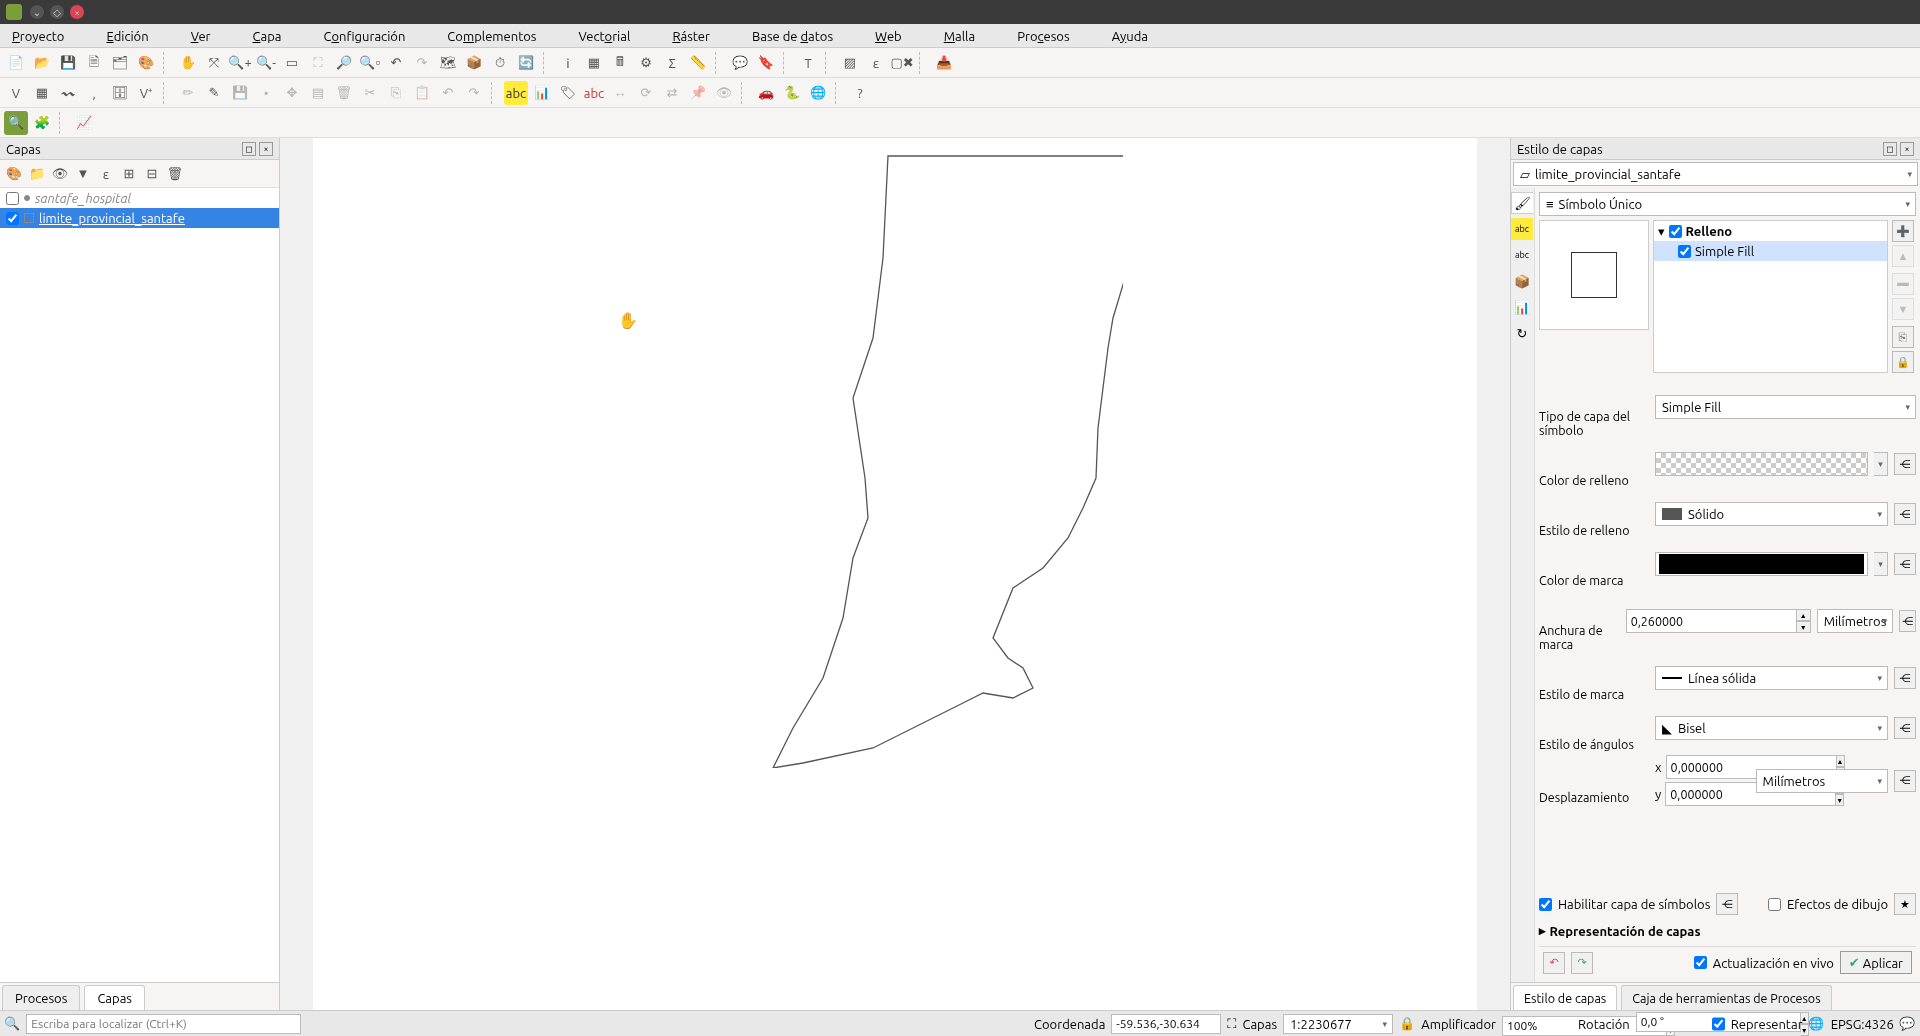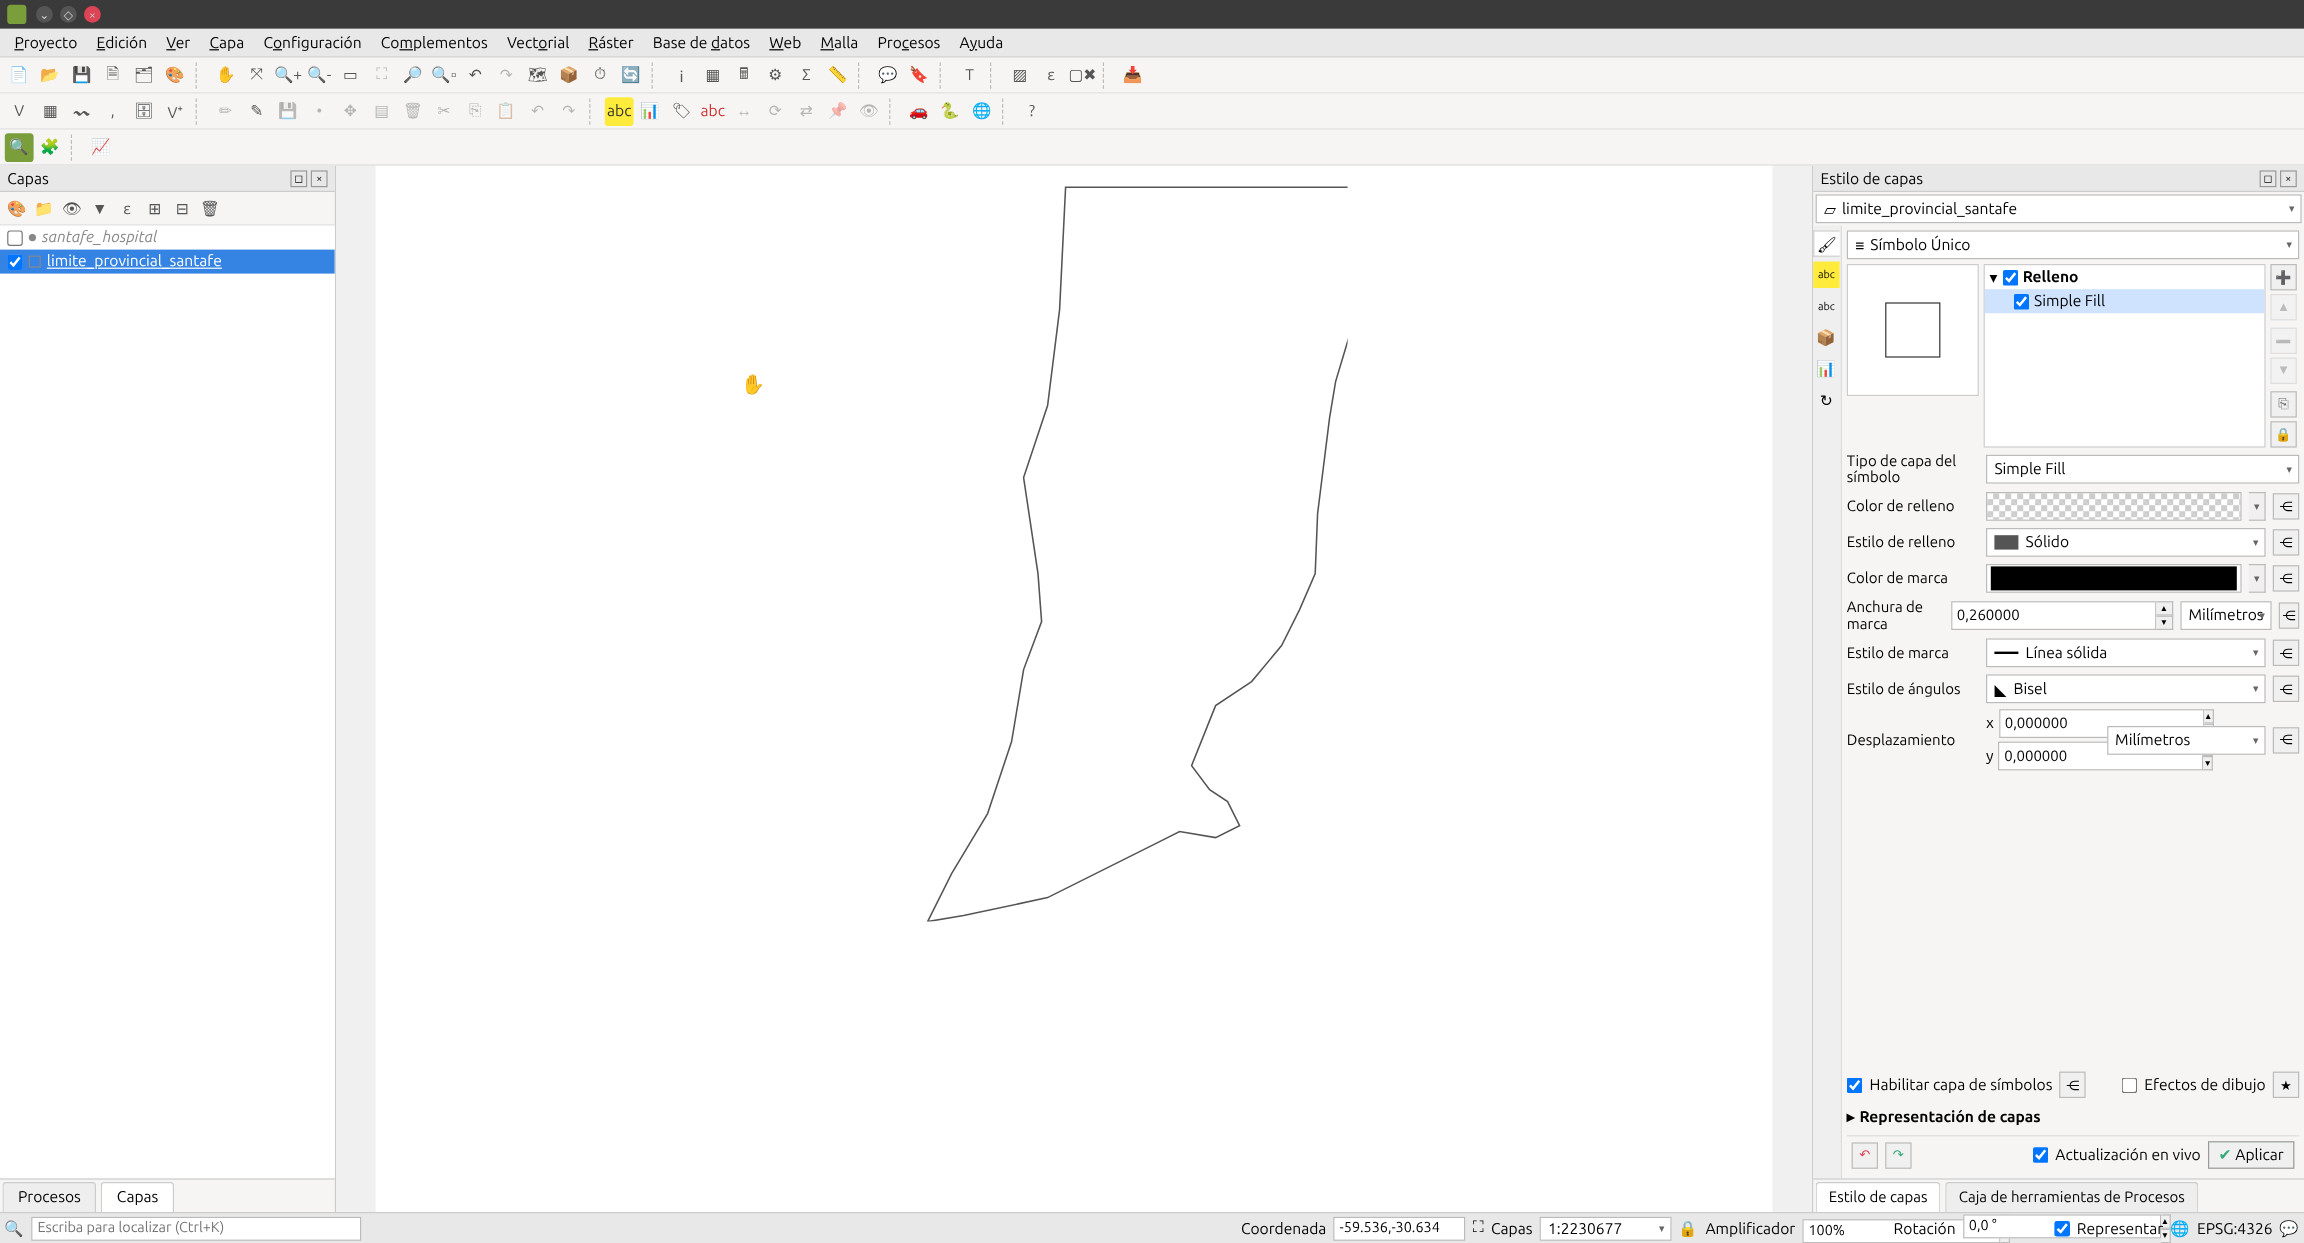--- a/index.html
+++ b/index.html
@@ -7,21 +7,21 @@
 
 
 .titlebar { height: 24px; background: #3a3a3a; color: #ddd; display: flex; align-items: center; padding: 0 6px; }
 .titlebar .qicon { width: 16px; height: 16px; background: #7a9e3a; border-radius: 3px; margin-right: 8px; }
 .titlebar .title { flex: 1; text-align: center; font-size: 13px; }
 .titlebar .winbtns { display: flex; gap: 6px; }
 .titlebar .winbtn { width: 14px; height: 14px; border-radius: 50%; background: #555; display:flex;align-items:center;justify-content:center;color:#ccc;font-size:10px; }
 .titlebar .winbtn.close { background: #d45; }
 
 
-.menubar { height: 24px; background: #e8e8e8; border-bottom: 1px solid #ccc; display: flex; align-items: center; padding: 0 4px; }
+.menubar { height: 24px; background: #e8e8e8; border-bottom: 1px solid #ccc; display: flex; align-items: center; padding: 0 4px; gap: 26px; }
 .menubar .menuitem { padding: 3px 8px; cursor: default; }
 .menubar .menuitem u { text-decoration: underline; }
 
 
 .toolbar-row { min-height: 30px; background: #f6f5f4; border-bottom: 1px solid #ddd; display: flex; align-items: center; padding: 2px 4px; gap: 2px; }
 .tbtn { width: 24px; height: 24px; display: flex; align-items: center; justify-content: center; border-radius: 3px; cursor: default; color: #555; }
 .tbtn.disabled { opacity: 0.4; }
 .tsep { width: 8px; height: 22px; border-left: 1px dashed #bbb; margin: 0 3px; }
 
 
@@ -63,21 +63,21 @@
 .symbol-row { display: flex; gap: 4px; }
 .preview-box { width: 110px; height: 110px; border: 1px solid #ccc; display: flex; align-items: center; justify-content: center; background: #fff; }
 .preview-rect { width: 46px; height: 46px; border: 1px solid #333; background: #fff; }
 .layers-tree-box { flex: 1; border: 1px solid #ccc; background: #fff; }
 .layers-tree-box .trow { display: flex; align-items: center; height: 20px; padding: 0 4px; gap: 4px; }
 .layers-tree-box .trow.sel { background: #cfe3ff; }
 .side-btns { width: 24px; display: flex; flex-direction: column; gap: 3px; }
 .side-btn { width: 22px; height: 22px; border: 1px solid #bbb; background: #f0f0f0; display:flex;align-items:center;justify-content:center;font-size:11px;color:#666; }
 .side-btn.disabled { opacity: 0.4; }
 .prop-row { display: flex; align-items: center; gap: 6px; min-height: 26px; }
-.prop-label { width: 110px; font-size: 12.5px; }
+.prop-label { width: 110px; font-size: 12.5px; margin-top: 32px; }
 .prop-input { flex: 1; height: 24px; border: 1px solid #bbb; background: #fff; padding: 0 6px; display: flex; align-items: center; }
 .prop-dropdown { width: 14px; height: 24px; border: 1px solid #bbb; border-left:none; display:flex;align-items:center;justify-content:center;font-size:9px;color:#666;background:#f0f0f0; }
 .override-btn { width: 22px; height: 22px; border: 1px solid #bbb; display:flex;align-items:center;justify-content:center;font-size:11px;background:#f0f0f0; }
 .color-swatch { flex:1; height: 20px; margin: 1px; }
 .checker { background-image: linear-gradient(45deg,#ccc 25%,transparent 25%),linear-gradient(-45deg,#ccc 25%,transparent 25%),linear-gradient(45deg,transparent 75%,#ccc 75%),linear-gradient(-45deg,transparent 75%,#ccc 75%); background-size: 10px 10px; background-position: 0 0,0 5px,5px -5px,-5px 0; }
 .spinbox { display: flex; flex: 1; }
 .spinbox input { flex:1; border: 1px solid #bbb; padding: 0 4px; height: 24px; font-size:12.5px; }
 .spin-btns { width: 14px; display: flex; flex-direction: column; }
 .spin-btns div { height: 12px; border: 1px solid #bbb; border-left:none; font-size:7px; text-align:center; line-height:10px; background:#f0f0f0; }
 .checkbox-row { display: flex; align-items: center; gap: 6px; }

